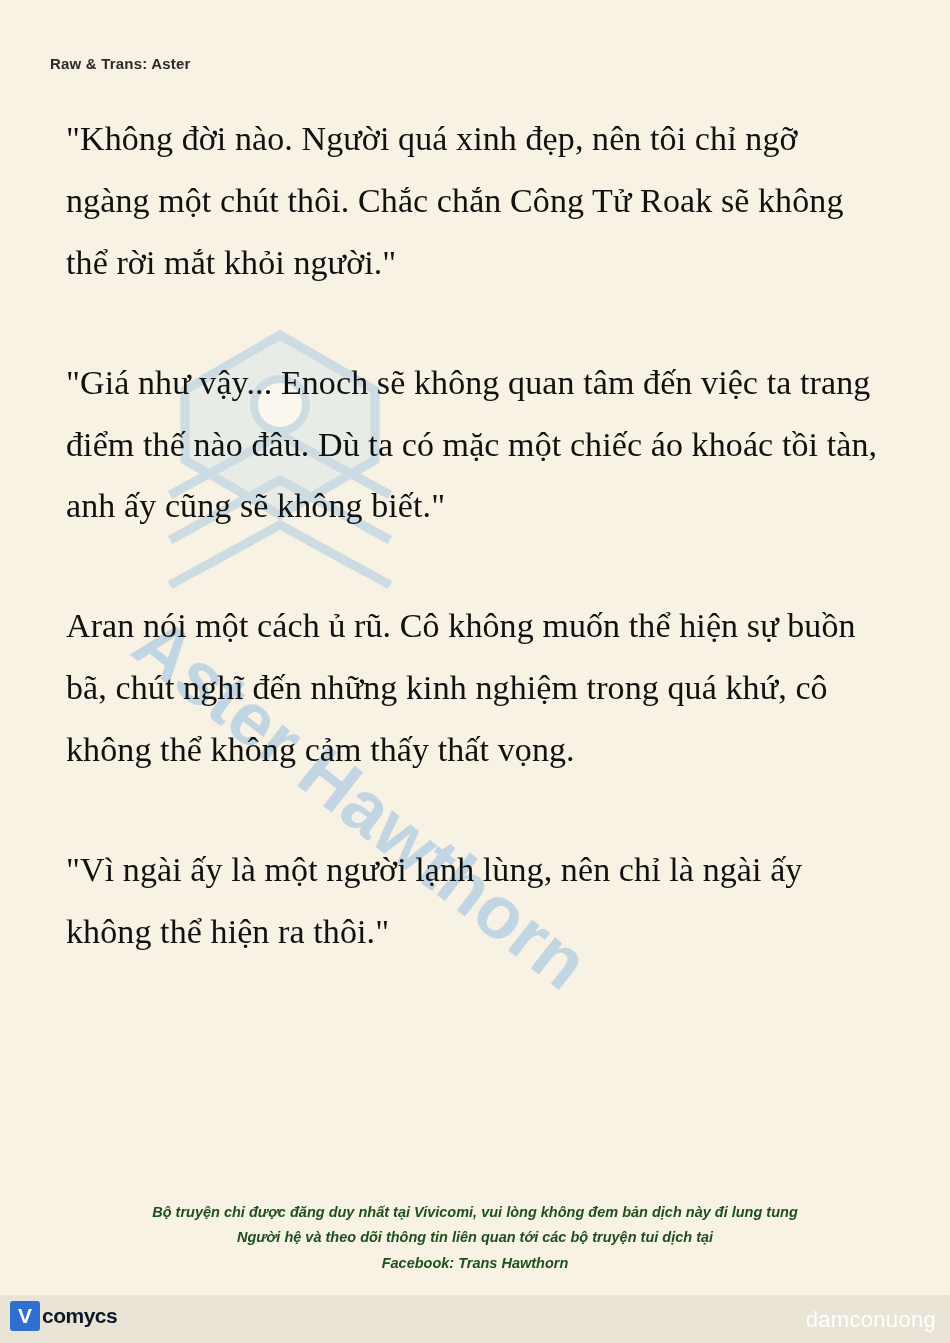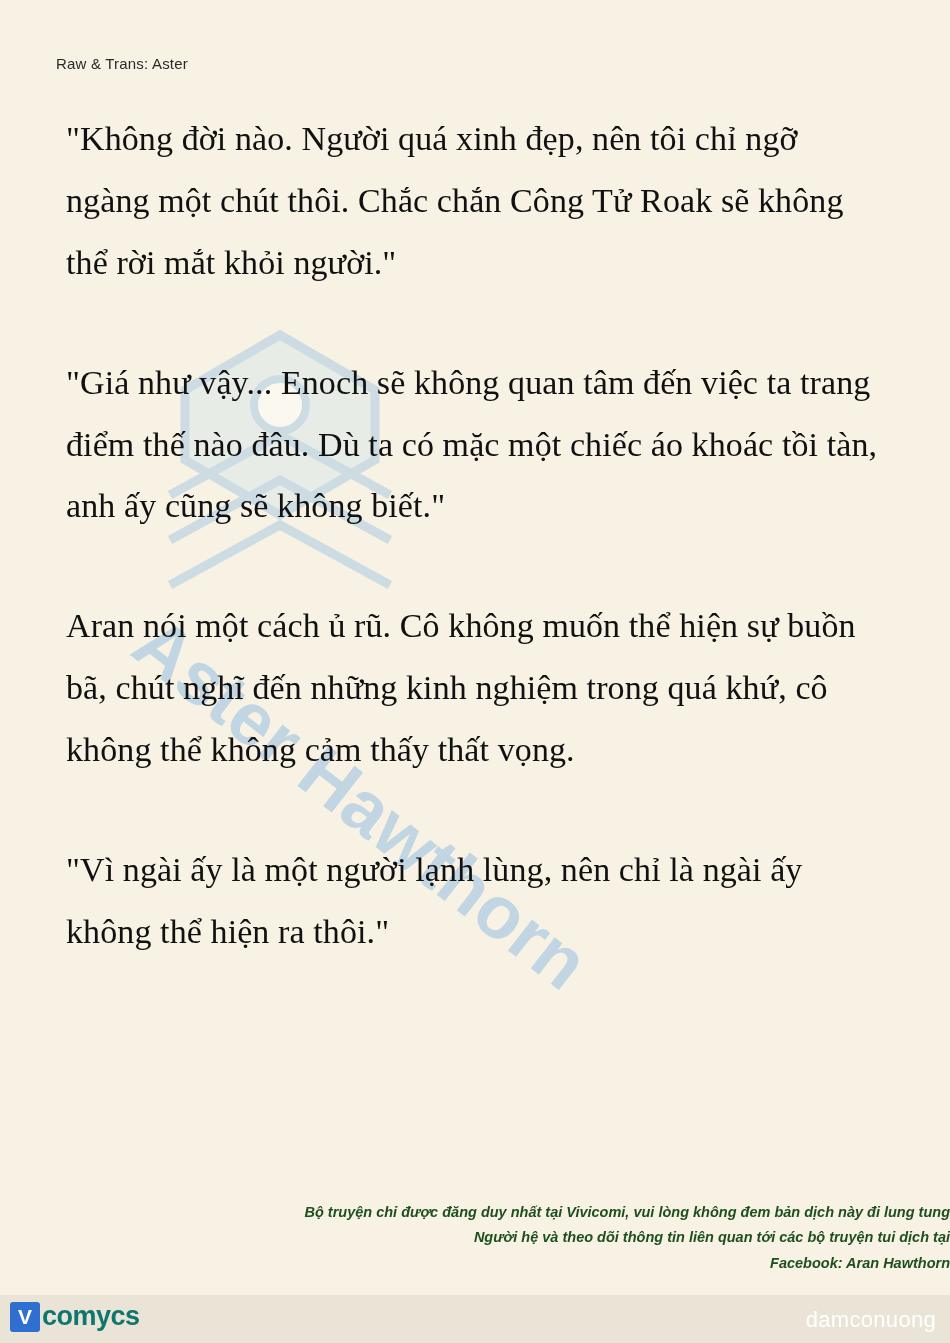--- a/index.html
+++ b/index.html
@@ -49,24 +49,24 @@
     left: 0px;
     top: 10px;
     width: 290px;
     height: 310px;
     opacity: 0.5;
   }
 
   
   .credit {
     position: absolute;
-    left: 56px;
+    left: 50px;
     top: 55px;
     font-size: 15px;
-    font-weight: 400;
+    font-weight: 700;
     color: #2a2a2a;
     letter-spacing: 0.2px;
     z-index: 3;
   }
 
   
   .content {
     position: absolute;
     left: 66px;
     top: 108px;
@@ -82,21 +82,21 @@
     letter-spacing: 0.1px;
   }
   .para:last-child { margin-bottom: 0; }
 
   
   .footer-note {
     position: absolute;
     left: 0;
     right: 0;
     top: 1200px;
-    text-align: right;
+    text-align: center;
     z-index: 3;
   }
   .footer-note div {
     font-size: 14.5px;
     font-weight: 700;
     font-style: italic;
     color: #1f4f1f;
     line-height: 1.75;
   }
 
@@ -125,23 +125,23 @@
     color: #fff;
     font-size: 21px;
     font-weight: 700;
     display: flex;
     align-items: center;
     justify-content: center;
     border-radius: 3px;
     font-family: "Liberation Sans", sans-serif;
   }
   .brand-text {
-    font-size: 27px;
+    font-size: 21px;
     font-weight: 700;
-    color: #0f766e;
+    color: #0f172a;
     letter-spacing: -0.5px;
     font-family: "Liberation Sans", sans-serif;
   }
   .bottom-right {
     position: absolute;
     right: 14px;
     top: 12px;
     font-size: 22px;
     color: #ffffff;
     font-family: "Liberation Sans", sans-serif;
@@ -172,21 +172,21 @@
   <div class="content">
     <p class="para">"Không đời nào. Người quá xinh đẹp, nên tôi chỉ ngỡ ngàng một chút thôi. Chắc chắn Công Tử Roak sẽ không thể rời mắt khỏi người."</p>
     <p class="para">"Giá như vậy... Enoch sẽ không quan tâm đến việc ta trang điểm thế nào đâu. Dù ta có mặc một chiếc áo khoác tồi tàn, anh ấy cũng sẽ không biết."</p>
     <p class="para">Aran nói một cách ủ rũ. Cô không muốn thể hiện sự buồn bã, chút nghĩ đến những kinh nghiệm trong quá khứ, cô không thể không cảm thấy thất vọng.</p>
     <p class="para">"Vì ngài ấy là một người lạnh lùng, nên chỉ là ngài ấy không thể hiện ra thôi."</p>
   </div>
 
   <div class="footer-note">
     <div>Bộ truyện chỉ được đăng duy nhất tại Vivicomi, vui lòng không đem bản dịch này đi lung tung</div>
     <div>Người hệ và theo dõi thông tin liên quan tới các bộ truyện tui dịch tại</div>
-    <div>Facebook: Aran Hawthorn</div>
+    <div>Facebook: Trans Hawthorn</div>
   </div>
 
   <div class="bottom-bar">
     <div class="brand">
       <span class="brand-v">V</span>
       <span class="brand-text">comycs</span>
     </div>
     <div class="bottom-right">damconuong</div>
   </div>
 

